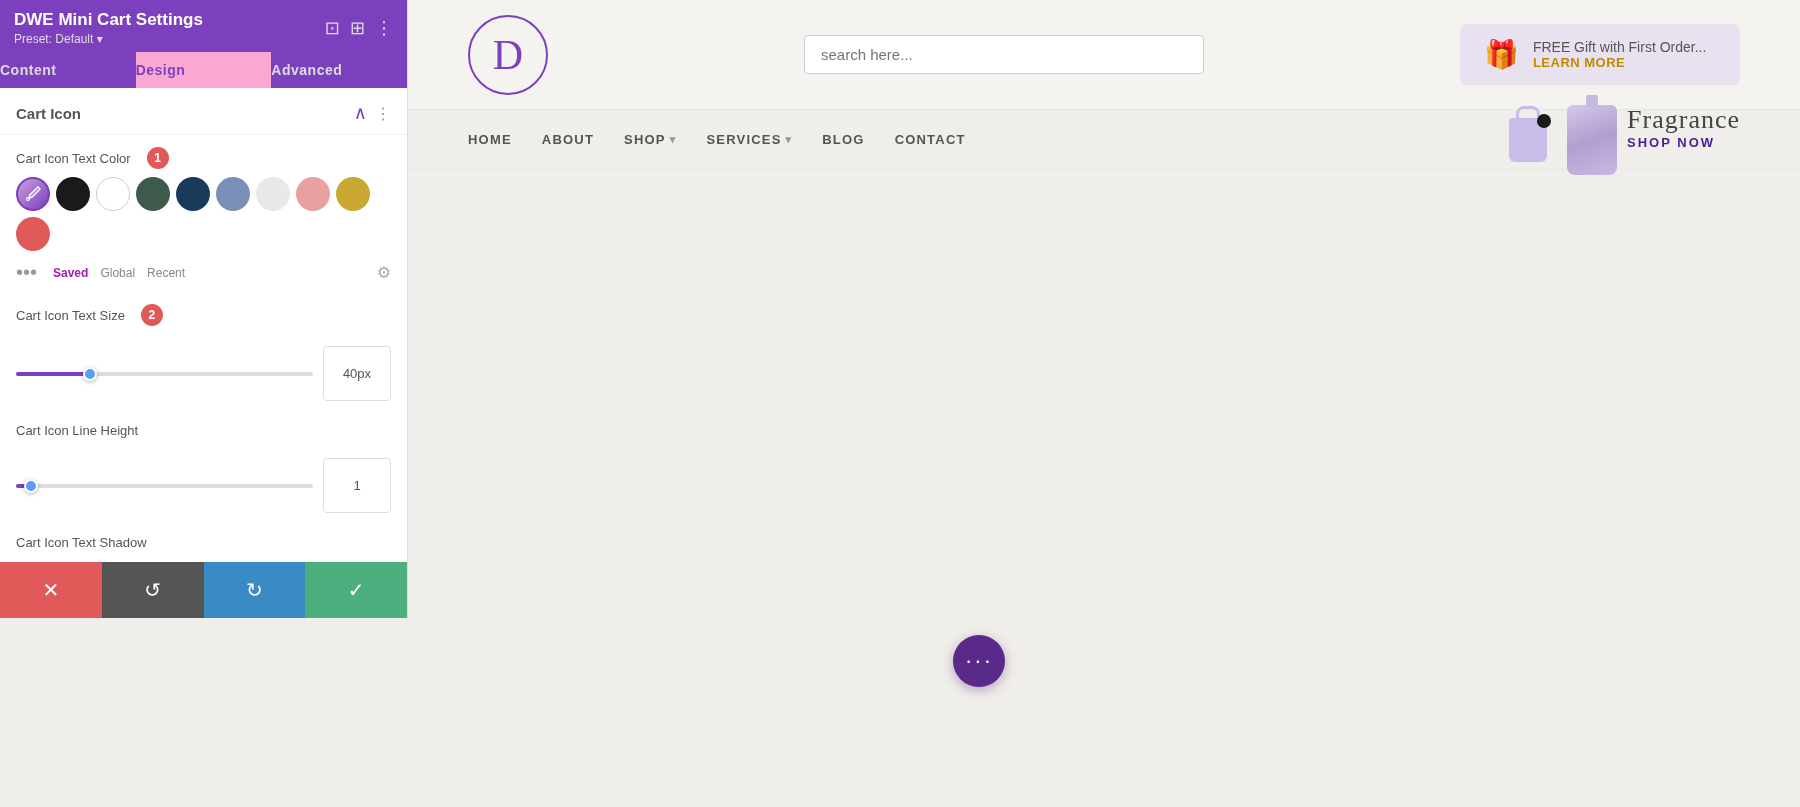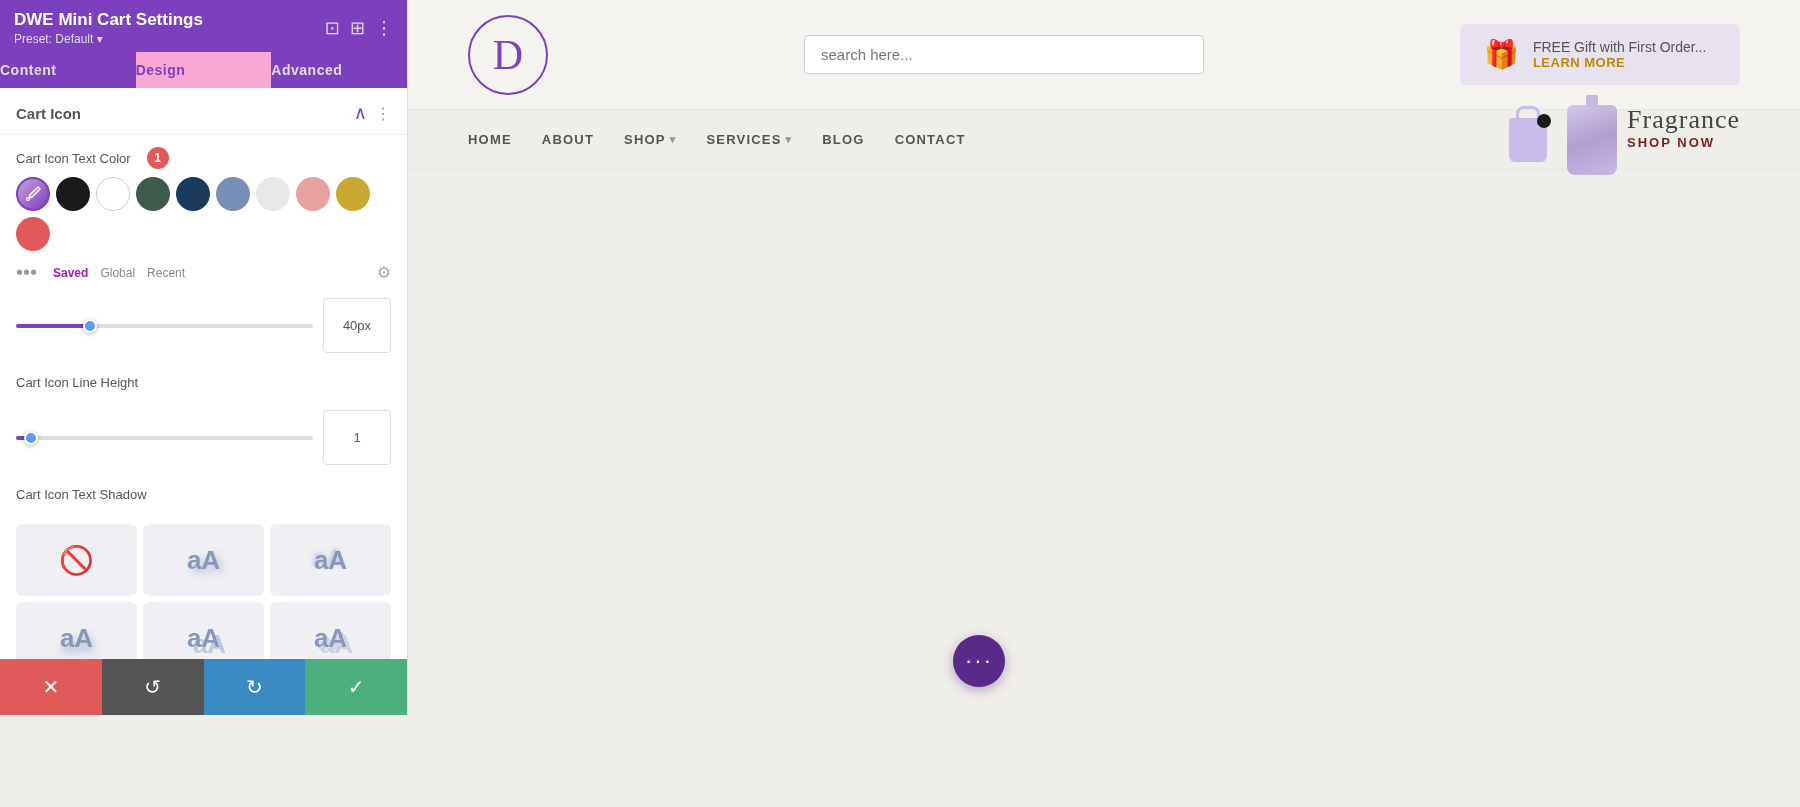--- a/index.html
+++ b/index.html
@@ -2,21 +2,21 @@
 <html><head>
   <meta charset="utf-8">
   <style>
     * { box-sizing: border-box; margin: 0; padding: 0; }
     body { font-family: 'Segoe UI', Arial, sans-serif; display: flex; width: 1800px; height: 807px; overflow: hidden; background: #f0eeea; }
 
     
     #left-panel {
       width: 408px;
       min-width: 408px;
-      height: 715px;
+      height: 618px;
       background: #fff;
       display: flex;
       flex-direction: column;
       border-right: 1px solid #ddd;
       position: relative;
     }
 
     .panel-header {
       background: #7c3fbe;
       color: #fff;
@@ -455,21 +455,21 @@
     .fragrance-text-block .fragrance-name {
       font-family: Georgia, serif;
       font-size: 26px;
       font-weight: 400;
       color: #444;
       letter-spacing: 1px;
     }
     .fragrance-text-block .fragrance-shop {
       font-size: 13px;
       font-weight: 700;
-      color: #7f1d1d;
+      color: #4c1d95;
       letter-spacing: 2px;
     }
 
     
     .floating-btn {
       position: absolute;
       bottom: 120px;
       left: 545px;
       width: 52px;
       height: 52px;
@@ -546,20 +546,26 @@
     </div>
 
     <div class="color-tabs-row">
       <span class="dots-btn">•••</span>
       <span class="color-tab active">Saved</span>
       <span class="color-tab">Global</span>
       <span class="color-tab">Recent</span>
       <span class="color-settings-icon">⚙</span>
     </div>
 
+    <div class="setting-row">
+      <div class="setting-label">
+        <span>Cart Icon Text Size</span>
+        <span class="badge-num">2</span>
+      </div>
+    </div>
     <div class="slider-row">
       <div class="slider-track">
         <div class="slider-fill" style="width:25%"></div>
         <div class="slider-thumb" style="left:25%"></div>
       </div>
       <input class="slider-input" type="text" value="40px" style="">
     </div>
 
     <div class="setting-row">
       <div class="setting-label">

